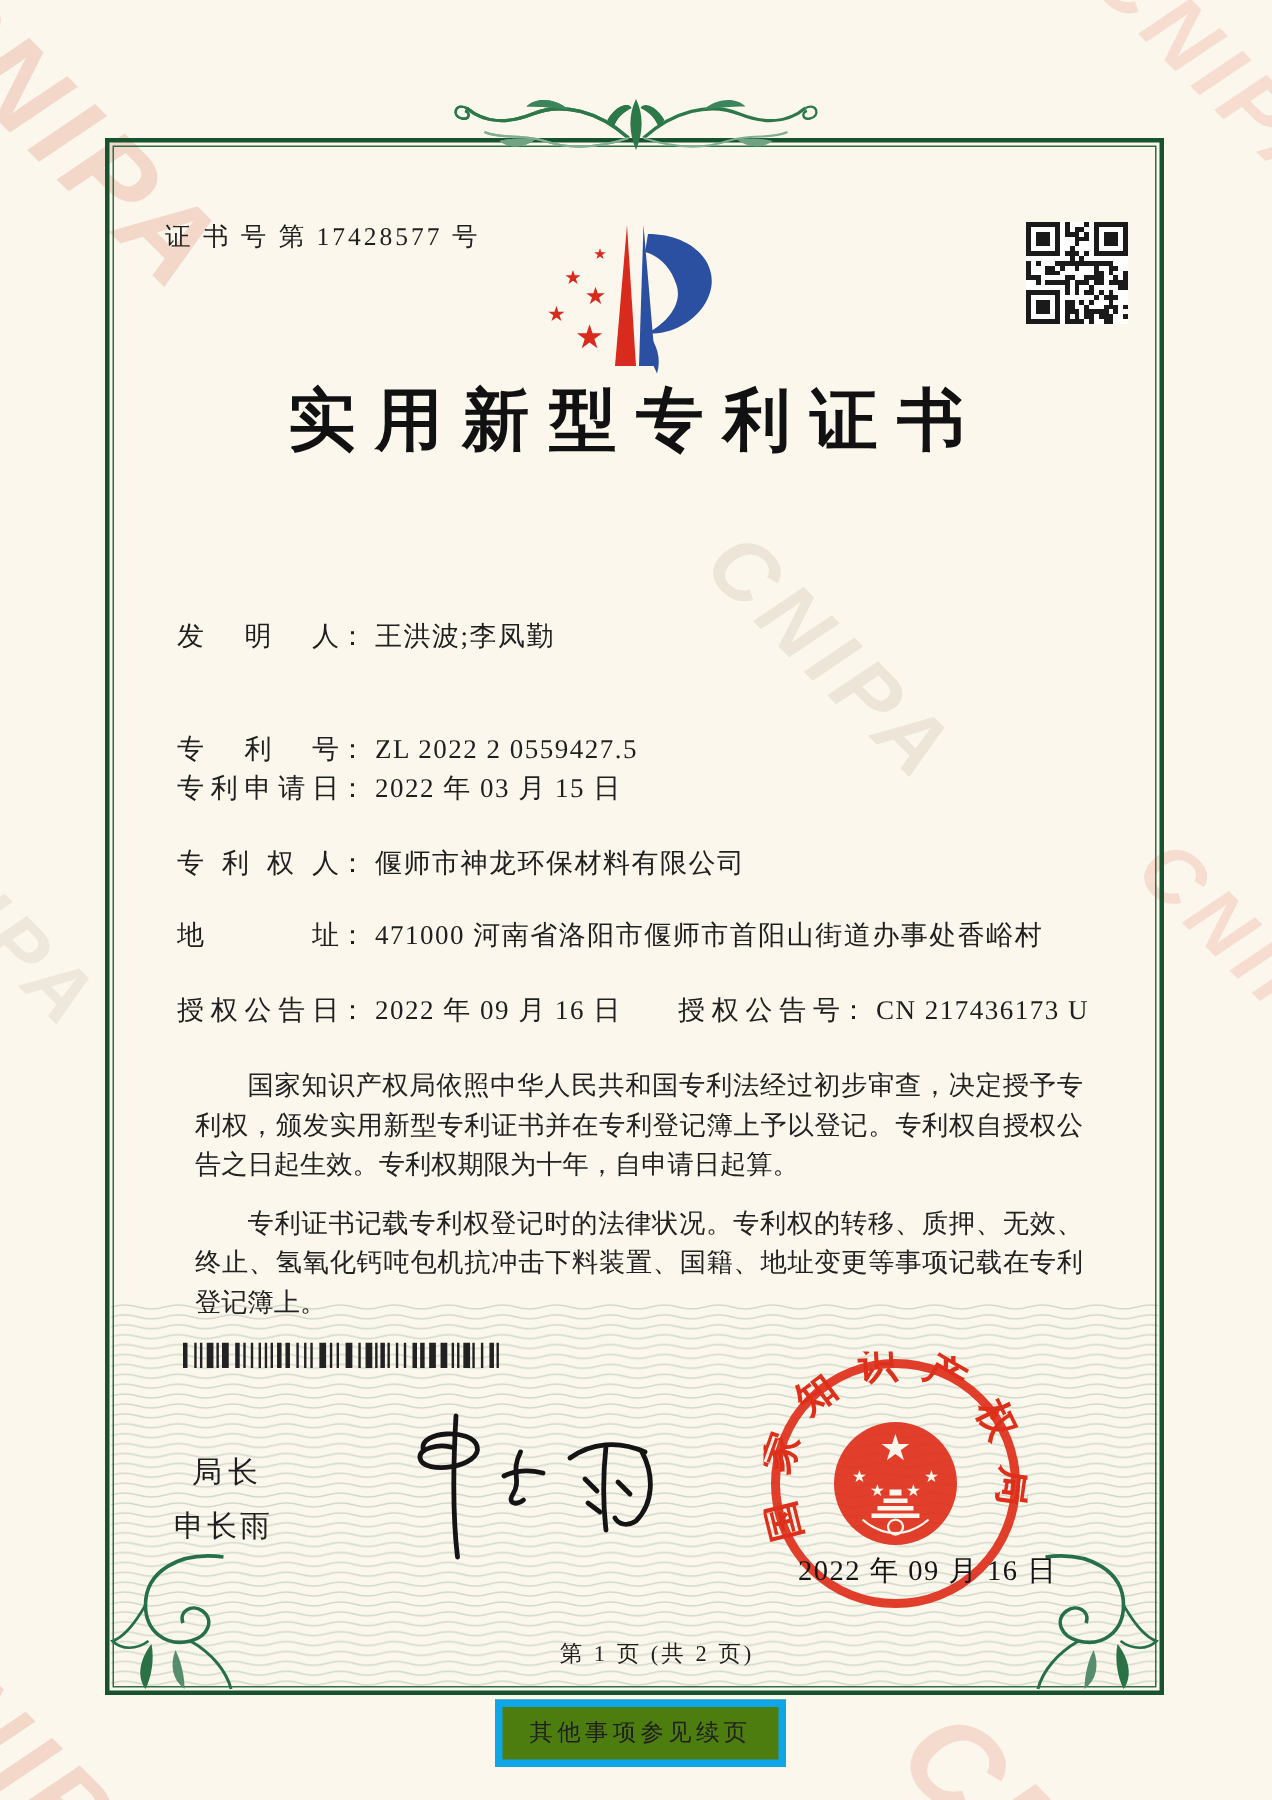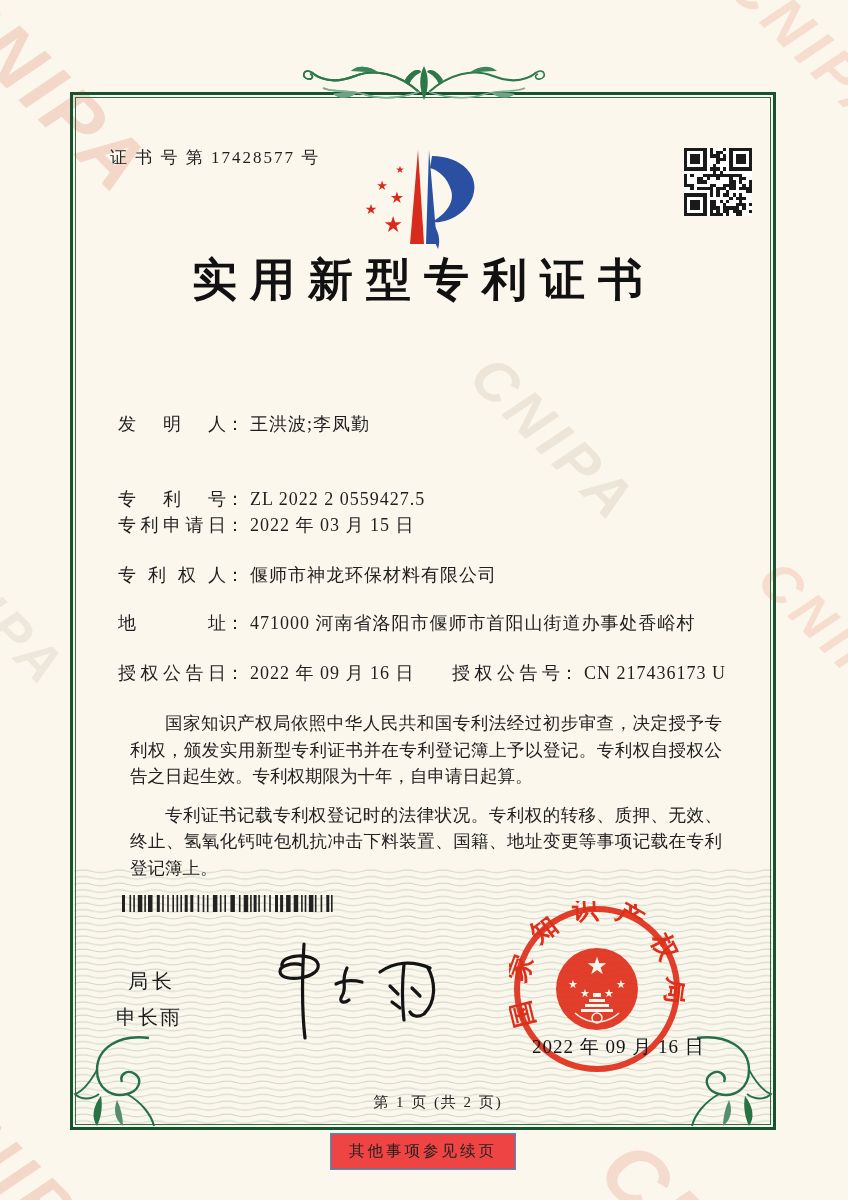--- a/index.html
+++ b/index.html
@@ -42,21 +42,21 @@
   .paras p{margin:12px;text-indent:2em;text-align:justify;}
   .barcode{position:absolute;left:122px;top:895px;z-index:3;}
   .sig-title{position:absolute;left:128px;top:968px;font-size:20px;letter-spacing:4px;z-index:3;}
   .sig-name{position:absolute;left:116px;top:1004px;font-size:20px;letter-spacing:2px;z-index:3;}
   .signature{position:absolute;left:252px;top:938px;z-index:3;}
   .seal{position:absolute;left:509px;top:901px;z-index:4;}
   .seal-date{position:absolute;left:532px;top:1034px;font-size:19px;letter-spacing:1px;
              color:#141414;z-index:5;white-space:nowrap;}
   .footer-page{position:absolute;left:0;width:812px;top:1093px;text-align:center;
                font-size:15px;letter-spacing:2px;z-index:3;padding-left:32px;}
-  .note-box{position:absolute;left:330px;top:1133px;background:#ef4444;border:1px solid #0ea5e9;
+  .note-box{position:absolute;left:330px;top:1133px;background:#4d7c0f;border:5px solid #0ea5e9;
             padding:7px 18px;font-size:15.5px;letter-spacing:3px;z-index:6;}
 </style>
 </head>
 <body>
 
 <div class="page">
 
   <div class="wm wm-tl">CNIPA</div>
   <div class="wm wm-tr">CNIPA</div>
   <div class="wm wm-mid">CNIPA</div>

